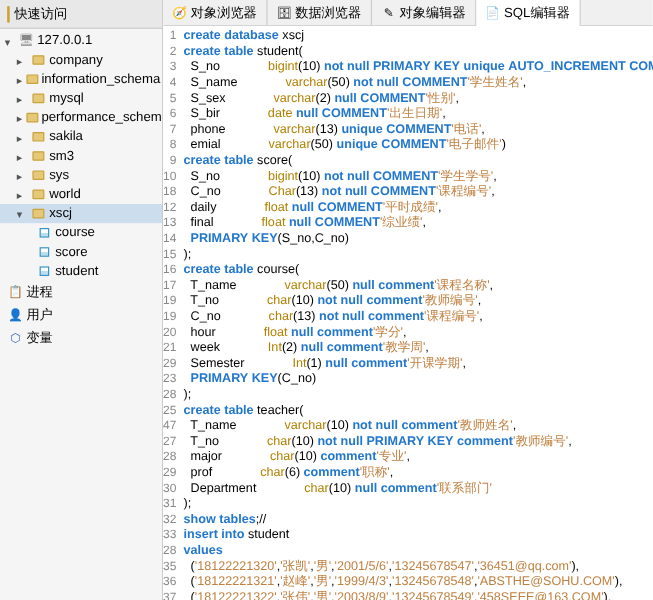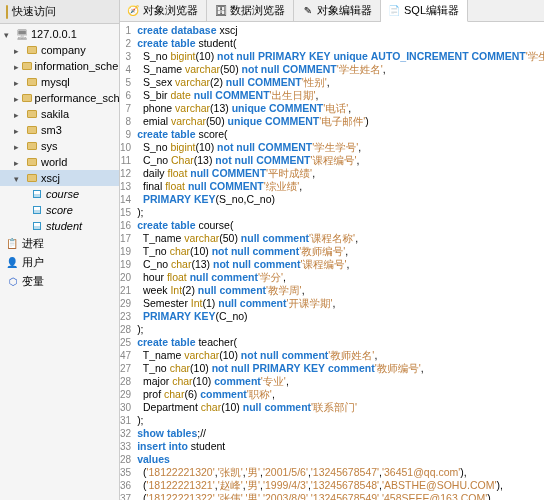--- a/index.html
+++ b/index.html
@@ -1,37 +1,37 @@
 <!DOCTYPE html>
 <html><head>
 <meta charset="utf-8">
 <style>
   * { margin: 0; padding: 0; box-sizing: border-box; font-family: Arial, "Microsoft YaHei", sans-serif; }
   body { background: #fff; width: 544px; height: 500px; overflow: hidden; display: flex; }
-  .sidebar { width: 120px; background: #f5f5f5; border-right: 1px solid #ccc; flex-shrink: 0; overflow-y: auto; }
+  .sidebar { width: 136px; background: #f5f5f5; border-right: 1px solid #ccc; flex-shrink: 0; overflow-y: auto; }
   .quick { padding: 4px 6px; font-size: 11px; background:#e8e8e8; border-bottom:1px solid #ccc; display:flex; align-items:center; gap:4px; }
   .tree { font-size: 11px; padding-top:2px; }
   .tree-item { display: flex; align-items: center; padding: 2px 4px; cursor: pointer; white-space: nowrap; }
   .indent1 { padding-left: 14px; }
-  .indent2 { padding-left: 28px; font-style: italic; }
+  .indent2 { padding-left: 28px; }
   .arrow { width:9px; height:9px; font-size:9px; color:#555; }
   .ico { width:12px; height:12px; margin: 0 3px; display:inline-flex; align-items:center; justify-content:center; font-size:10px; }
   .ico-srv { color:#888; }
   .main { flex: 1; display:flex; flex-direction:column; overflow:hidden; }
   .tabs { display:flex; background:#f0f0f0; border-bottom:1px solid #ccc; height:22px; font-size:11px; }
   .tab { padding: 3px 8px; display:flex; align-items:center; gap:3px; border-right:1px solid #ccc; cursor:pointer; }
   .tab.active { background:#fff; border-bottom:1px solid #fff; margin-bottom:-1px; }
   .tico { width:12px; height:12px; display:inline-flex; align-items:center; justify-content:center; font-size:10px;}
   .editor { flex:1; display:flex; overflow:auto; background:#fff; }
   .gutter { width:24px; text-align:right; font-size:10px; color:#888; padding:2px 4px 2px 0; user-select:none; }
   .gutter div { height:13px; line-height:13px; }
   .code { font-family: Consolas, monospace; font-size:10.5px; padding:2px 2px; white-space:pre; }
   .code div { height:13px; line-height:13px; }
   .kw { color:#2277cc; font-weight:bold; }
-  .ty { color:#b08000; }
+  .ty { color:#b08000;margin-left:37px; }
   .str { color:#c08040; }
   .ok { background:#cde; }
   .folder-ico { width:10px; height:8px; background:#e6c879; border:1px solid #c9a23a; border-radius:1px; }
   .tbl-ico { width:8px; height:8px; border:1px solid #3697c9; background:linear-gradient(#fff 50%, #bde 50%); }
 </style>
 </head>
 <body>
 
 <div class="sidebar">
   <div class="quick">
@@ -165,21 +165,21 @@
         <div>1</div>
         <div>2</div>
         <div>3</div>
         <div>4</div>
         <div>5</div>
         <div>6</div>
         <div>7</div>
         <div>8</div>
         <div>9</div>
         <div>10</div>
-        <div>11</div>
+        <div>18</div>
         <div>12</div>
         <div>13</div>
         <div>14</div>
         <div>15</div>
         <div>16</div>
         <div>17</div>
         <div>19</div>
         <div>19</div>
         <div>20</div>
         <div>21</div>

